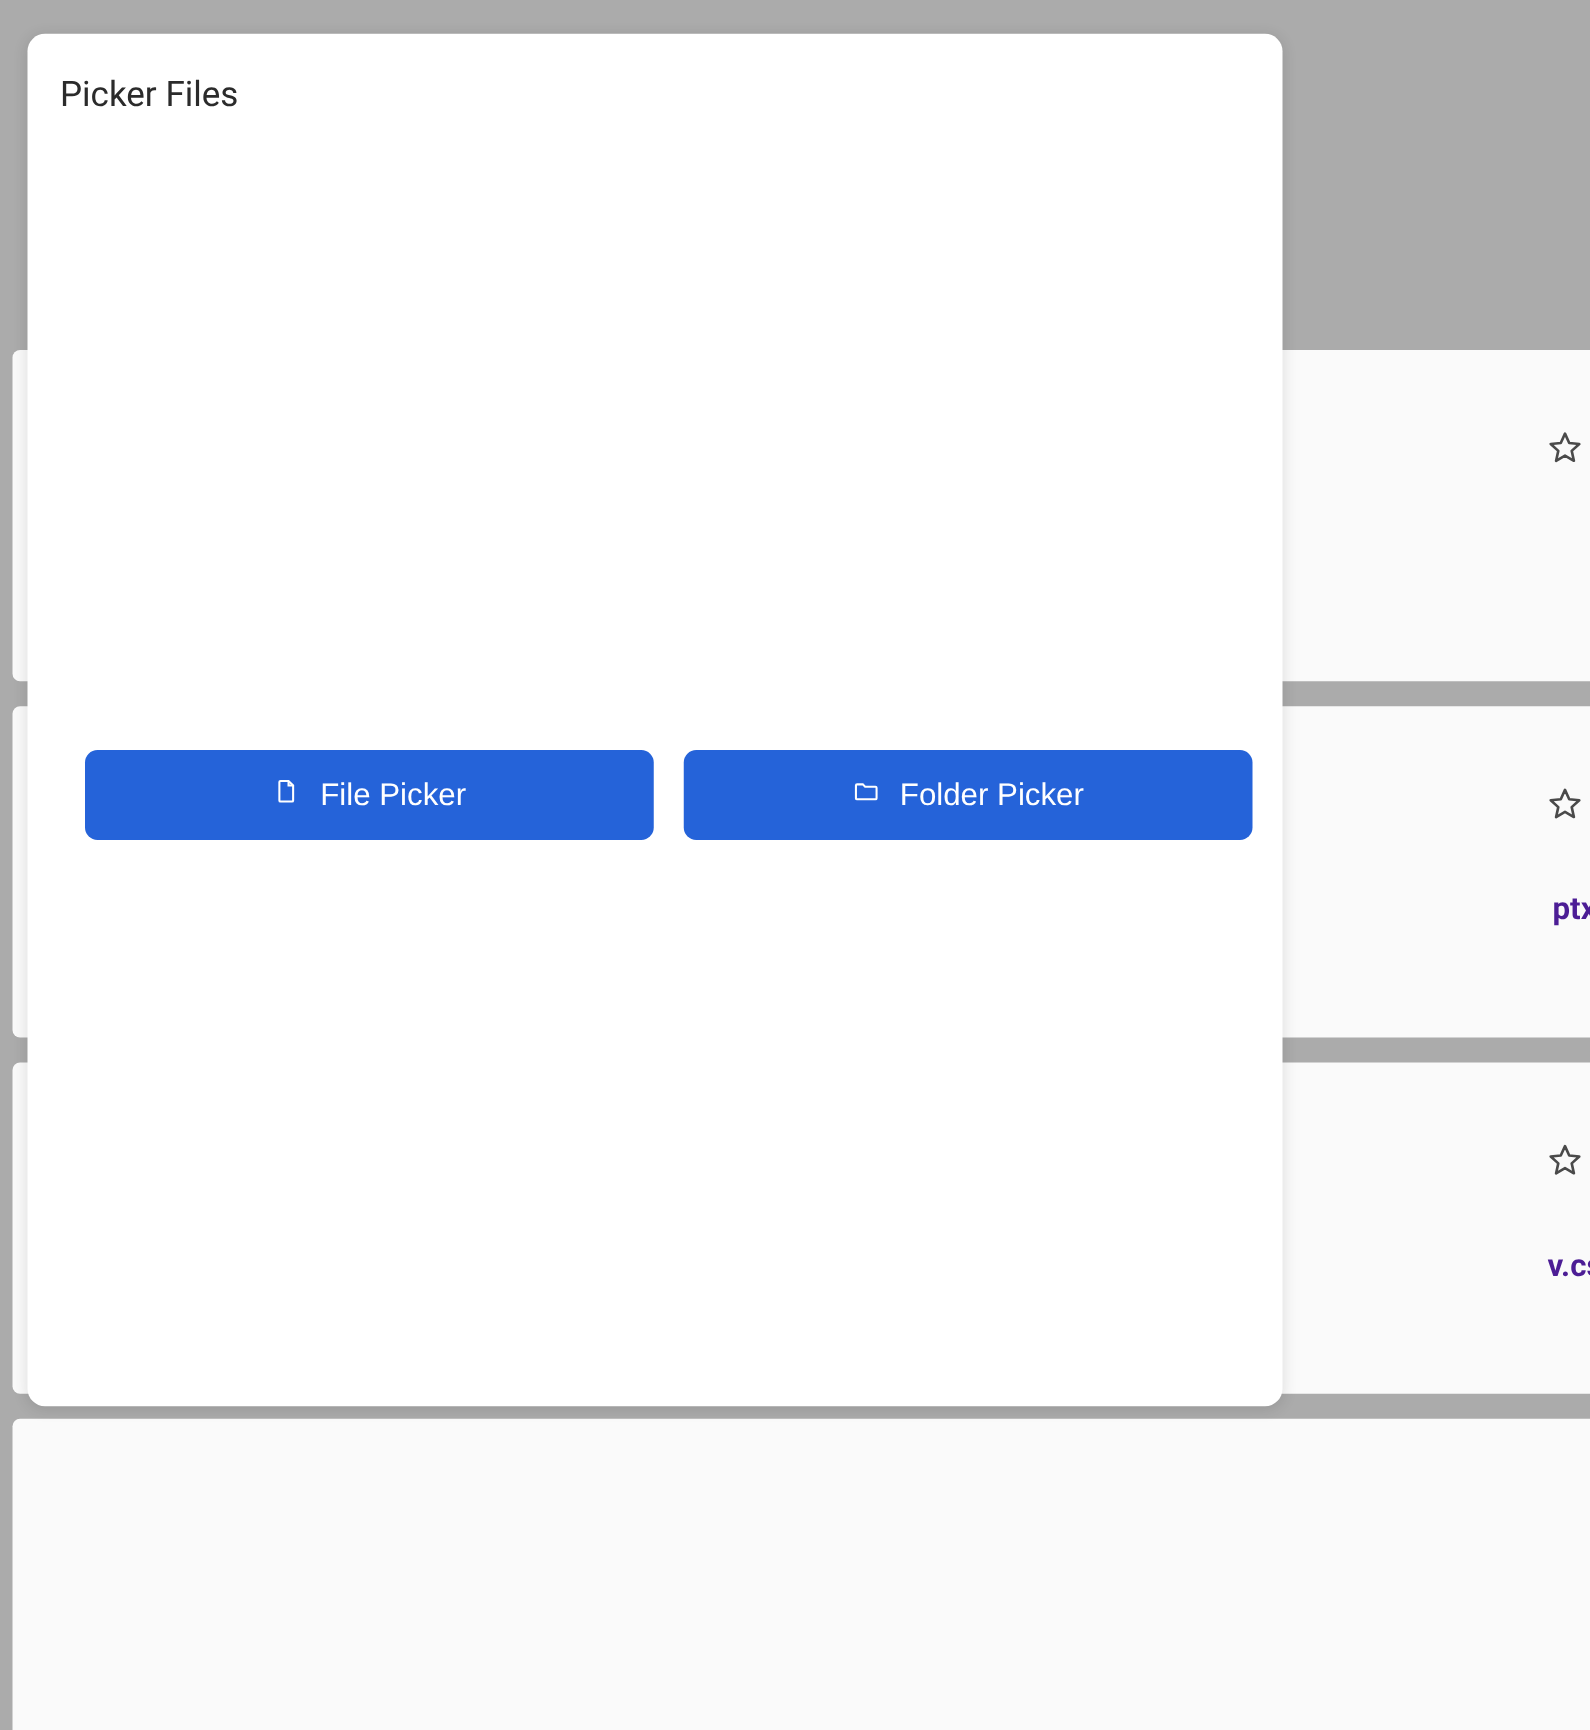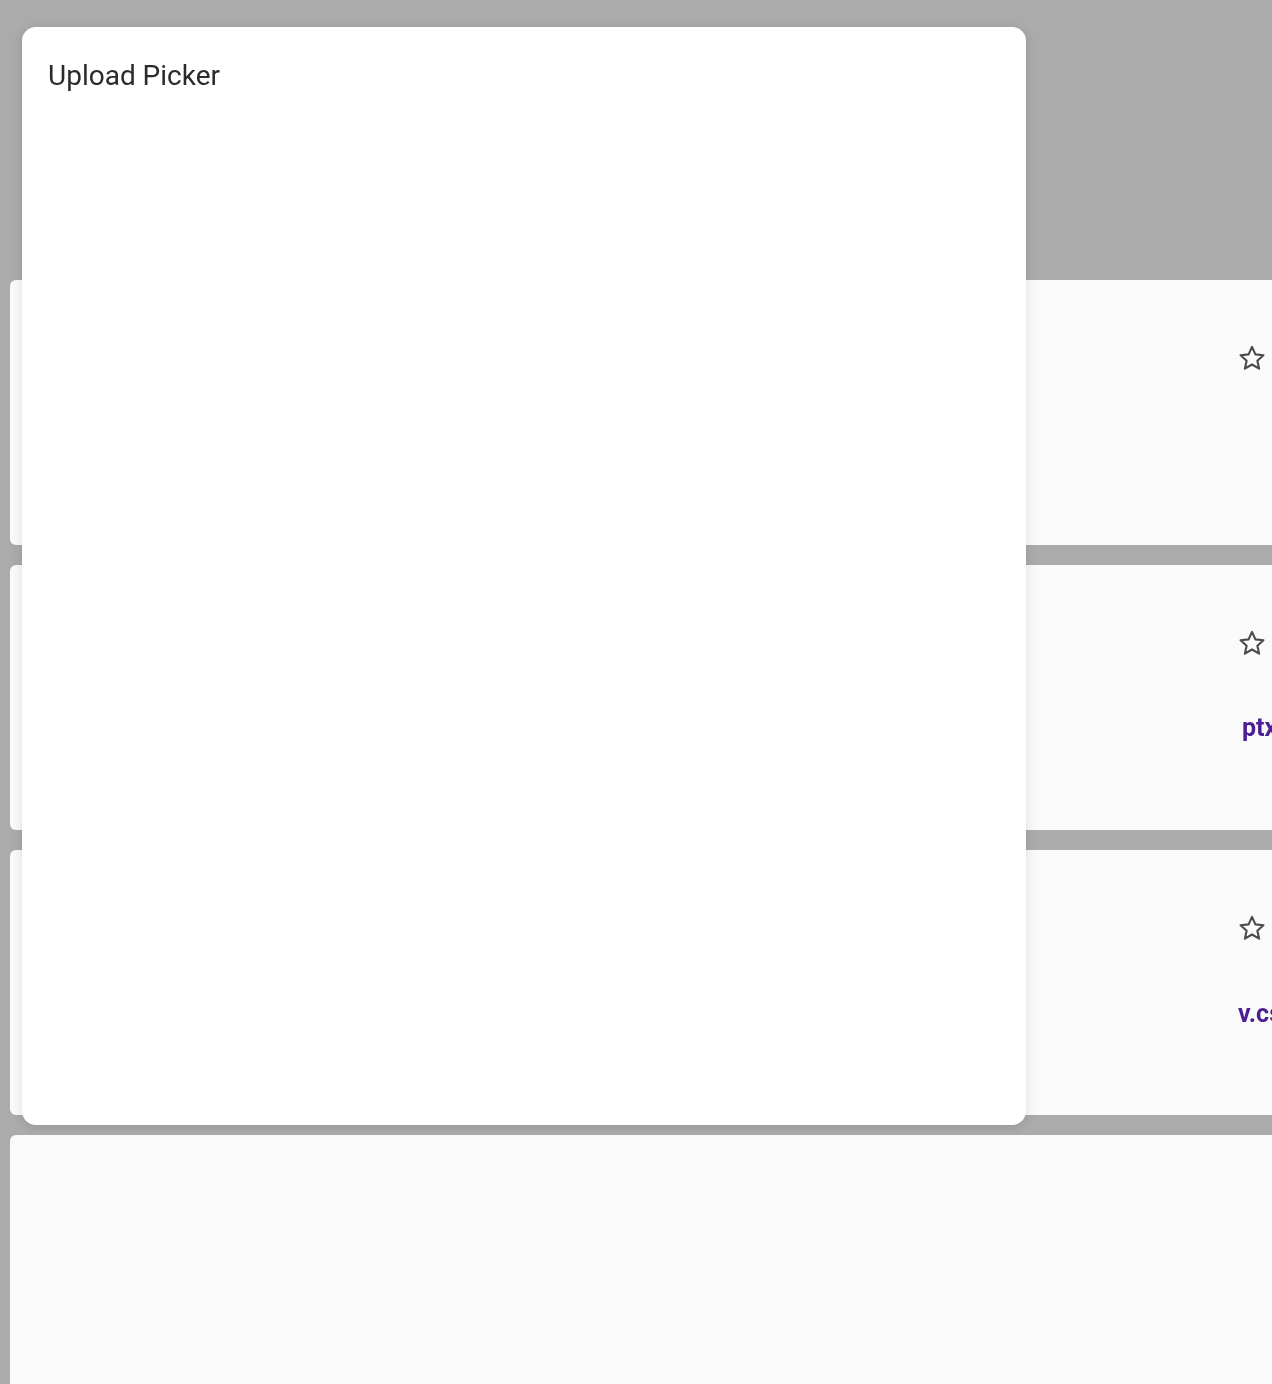--- a/index.html
+++ b/index.html
@@ -156,15 +156,35 @@
 <span class="star-icon star3">
   <svg viewBox="0 0 24 24" fill="none" stroke="#4a4a4a" stroke-width="1.8" stroke-linejoin="round">
     <polygon points="12,2.5 14.9,8.9 21.8,9.6 16.6,14.3 18.1,21.1 12,17.6 5.9,21.1 7.4,14.3 2.2,9.6 9.1,8.9"></polygon>
   </svg>
 </span>
 
 <span class="bg-text bgtext1">ptx</span>
 <span class="bg-text bgtext2">v.cs</span>
 
 <div class="modal">
-  <h1 class="modal-title">Upload Picker</h1>
+  <h1 class="modal-title">Picker Files</h1>
 
+  <div class="button-row">
+    <button class="picker-button">
+      <span>
+        <svg viewBox="0 0 24 24">
+          <path d="M14 3 H7 A1 1 0 0 0 6 4 V20 A1 1 0 0 0 7 21 H17 A1 1 0 0 0 18 20 V7 Z"></path>
+          <path d="M14 3 V7 H18"></path>
+        </svg>
+      </span>
+      <span>File Picker</span>
+    </button>
+
+    <button class="picker-button">
+      <span>
+        <svg viewBox="0 0 24 24">
+          <path d="M3 7 A1 1 0 0 1 4 6 H9 L11 8 H20 A1 1 0 0 1 21 9 V18 A1 1 0 0 1 20 19 H4 A1 1 0 0 1 3 18 Z"></path>
+        </svg>
+      </span>
+      <span>Folder Picker</span>
+    </button>
+  </div>
 </div>
 
 </body></html>

